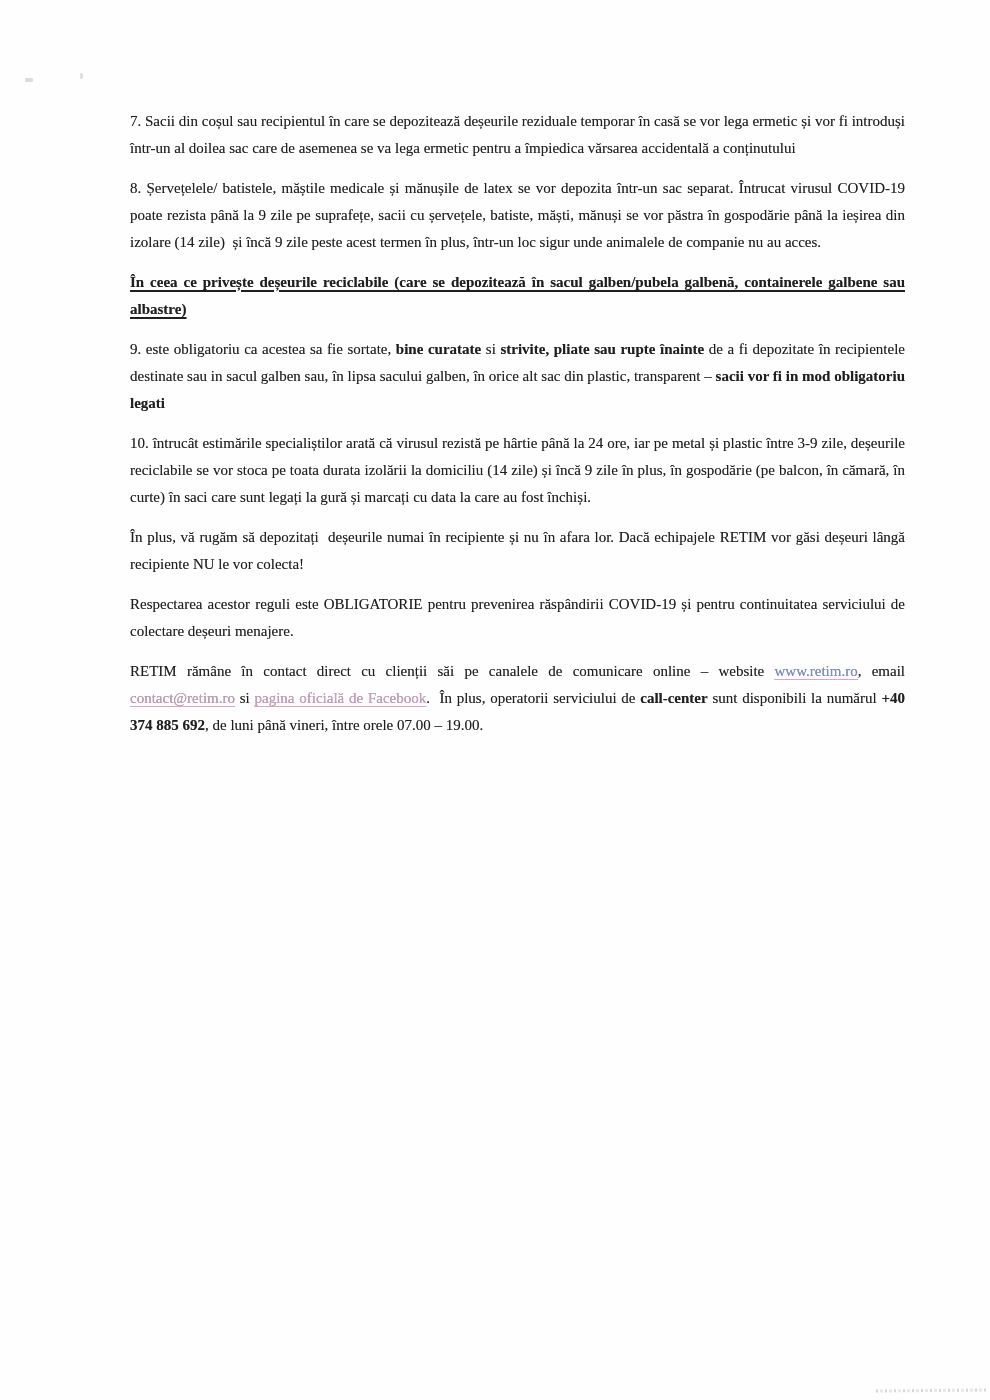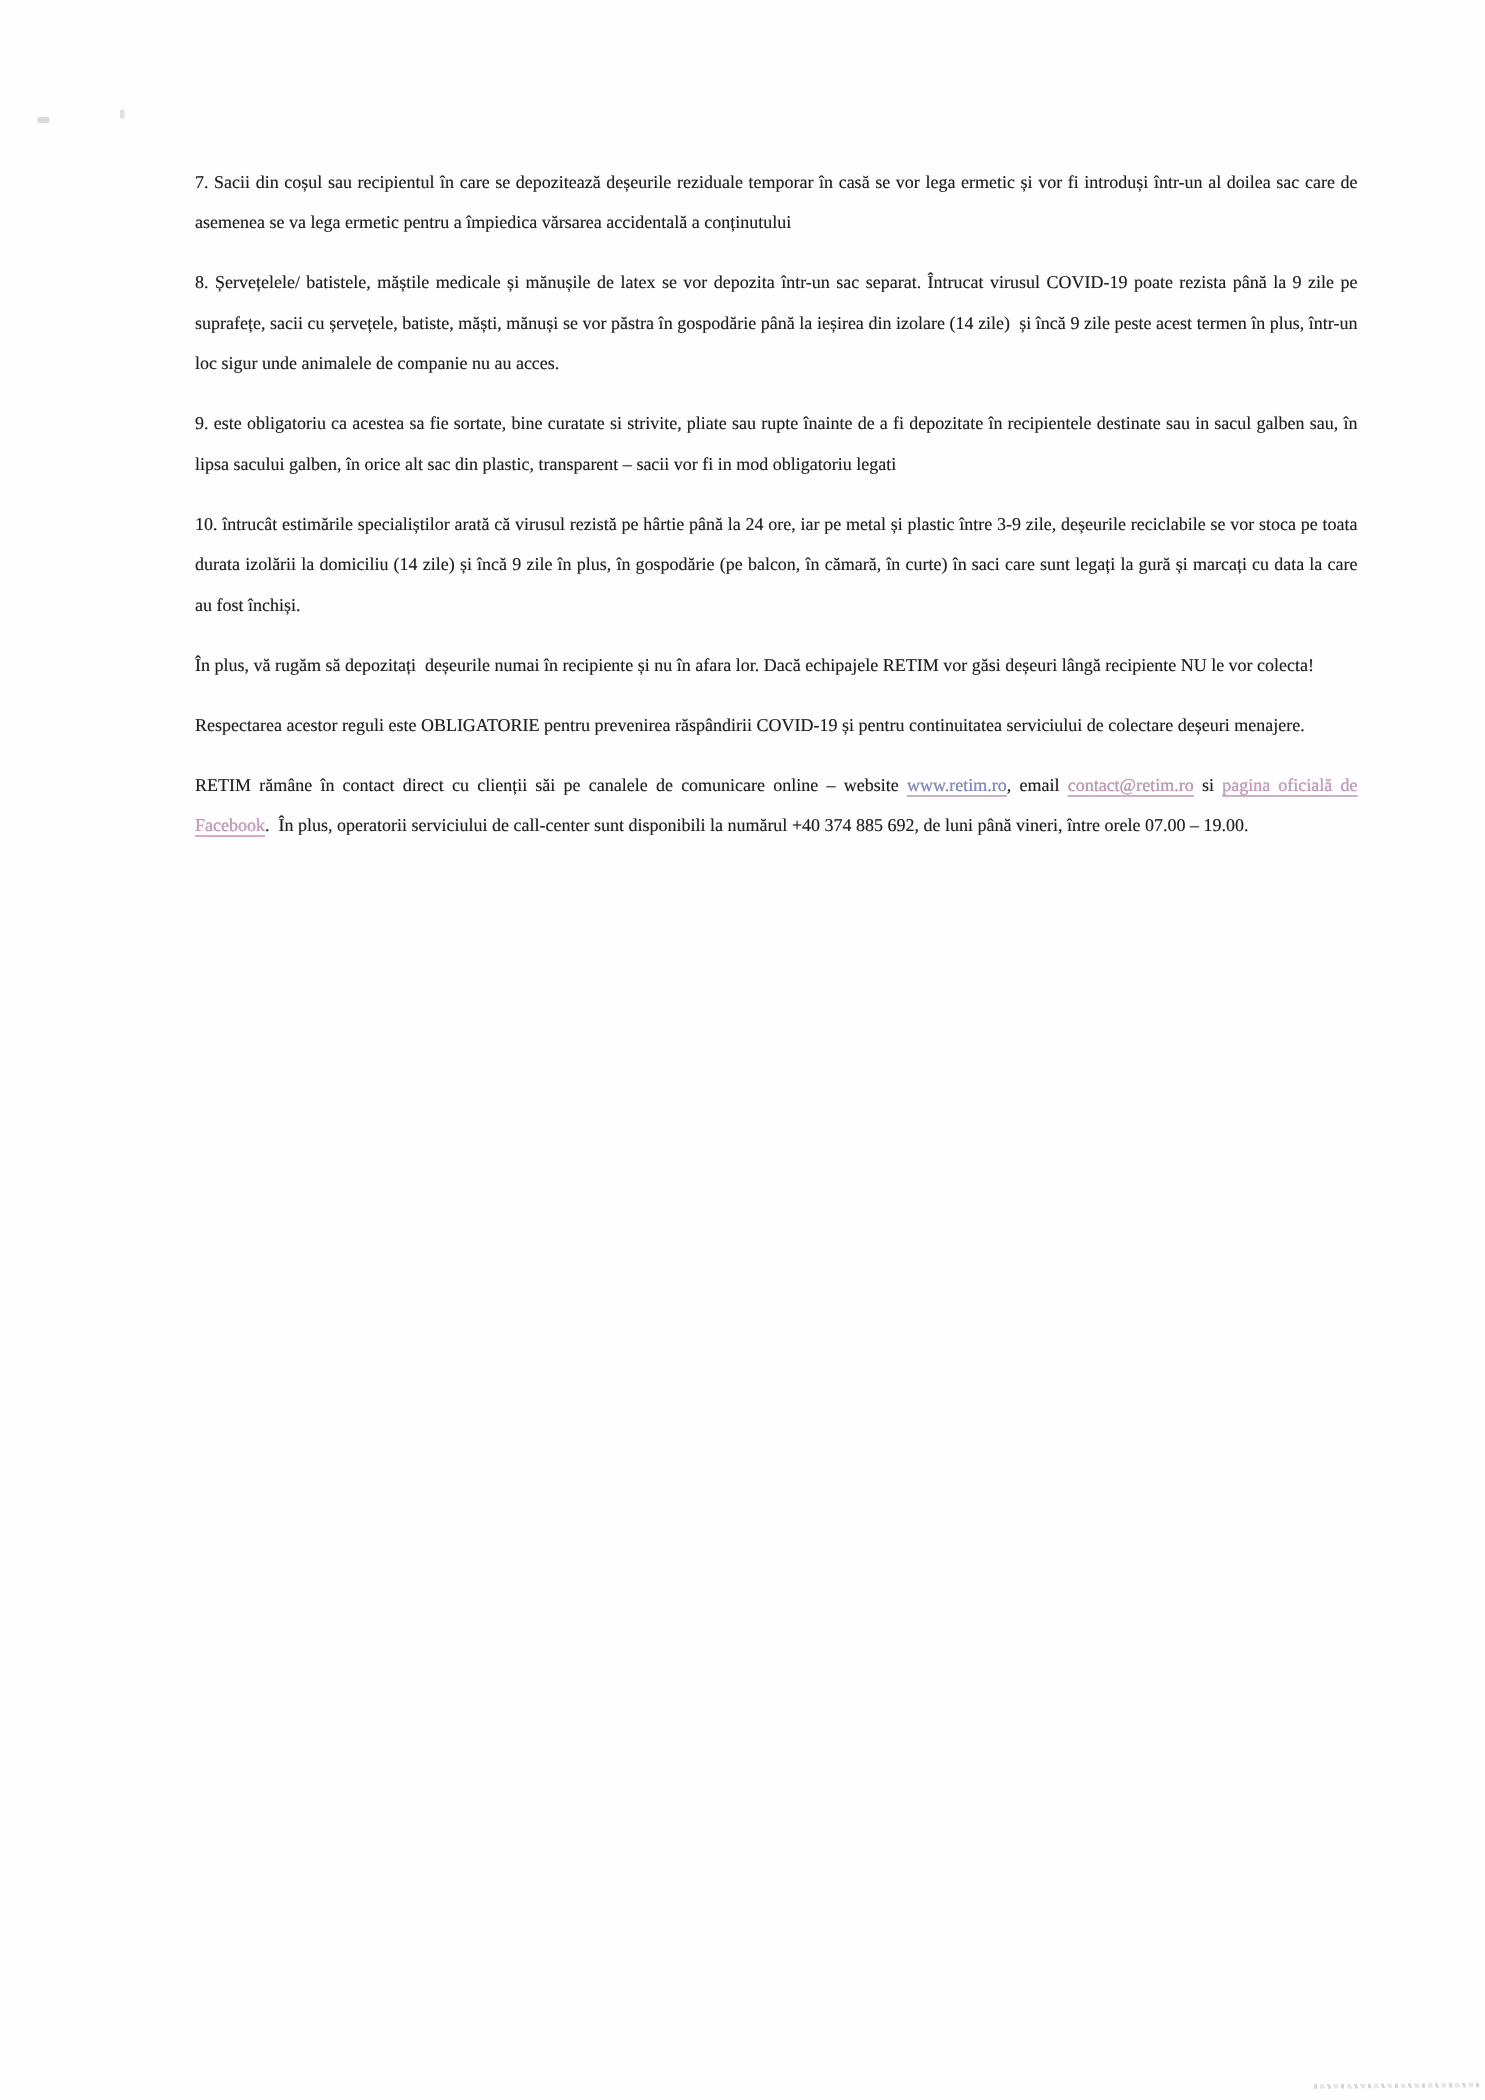--- a/index.html
+++ b/index.html
@@ -16,27 +16,27 @@
     color: #1f1f1f;
   }
   .content {
     position: absolute;
     left: 130px;
     top: 108px;
     width: 775px;
   }
   .para {
     margin: 0 0 13px 0;
-    font-size: 12px;
+    font-size: 15px;
     line-height: 27px;
     text-align: justify;
     text-shadow: 0 0 0.5px rgba(20,20,20,0.45);
   }
   .run-n { font-weight: normal; }
-  .run-b { font-weight: normal; }
+  .run-b { font-weight: bold; }
   .run-bu {
     font-weight: bold;
     text-decoration: underline;
     text-decoration-thickness: 1.6px;
     text-underline-offset: 3px;
   }
   .heading .run-bu {
     text-decoration-thickness: 1.8px;
   }
   a.run-link {
@@ -74,20 +74,21 @@
 </style>
 </head>
 <body>
 
 <div class="page">
   <div class="speck speck-1"></div>
   <div class="speck speck-2"></div>
   <div class="content" id="doc-content">
       <p class="para"><span class="run-n">7. Sacii din coșul sau recipientul în care se depozitează deșeurile reziduale temporar în casă se vor lega ermetic și vor fi introduși într-un al doilea sac care de asemenea se va lega ermetic pentru a împiedica vărsarea accidentală a conținutului</span></p>
       <p class="para"><span class="run-n">8. Șervețelele/ batistele, măștile medicale și mănușile de latex se vor depozita într-un sac separat. Întrucat virusul COVID-19 poate rezista până la 9 zile pe suprafețe, sacii cu șervețele, batiste, măști, mănuși se vor păstra în gospodărie până la ieșirea din izolare (14 zile) &nbsp;și încă 9 zile peste acest termen în plus, într-un loc sigur unde animalele de companie nu au acces.</span></p>
+      <p class="para heading"><span class="run-bu">În ceea ce privește deșeurile reciclabile (care se depozitează în sacul galben/pubela galbenă, containerele galbene sau albastre)</span></p>
       <p class="para"><span class="run-n">9. este obligatoriu ca acestea sa fie sortate, </span><span class="run-b">bine curatate</span><span class="run-n"> si </span><span class="run-b">strivite, pliate sau rupte înainte</span><span class="run-n"> de a fi depozitate în recipientele destinate sau in sacul galben sau, în lipsa sacului galben, în orice alt sac din plastic, transparent – </span><span class="run-b">sacii vor fi in mod obligatoriu legati</span></p>
       <p class="para"><span class="run-n">10. întrucât estimările specialiștilor arată că virusul rezistă pe hârtie până la 24 ore, iar pe metal și plastic între 3-9 zile, deșeurile reciclabile se vor stoca pe toata durata izolării la domiciliu (14 zile) și încă 9 zile în plus, în gospodărie (pe balcon, în cămară, în curte) în saci care sunt legați la gură și marcați cu data la care au fost închiși.</span></p>
       <p class="para"><span class="run-n">În plus, vă rugăm să depozitați &nbsp;deșeurile numai în recipiente și nu în afara lor. Dacă echipajele RETIM vor găsi deșeuri lângă recipiente NU le vor colecta!</span></p>
       <p class="para"><span class="run-n">Respectarea acestor reguli este OBLIGATORIE pentru prevenirea răspândirii COVID-19 și pentru continuitatea serviciului de colectare deșeuri menajere.</span></p>
       <p class="para"><span class="run-n">RETIM rămâne în contact direct cu clienții săi pe canalele de comunicare online – website </span><a class="run-link" href="#" style="color: rgb(127, 140, 197);">www.retim.ro</a><span class="run-n">, email </span><a class="run-link" href="#" style="color: rgb(197, 154, 184);">contact@retim.ro</a><span class="run-n"> si </span><a class="run-link" href="#" style="color: rgb(203, 156, 196);">pagina oficială de Facebook</a><span class="run-n">. &nbsp;În plus, operatorii serviciului de </span><span class="run-b">call-center</span><span class="run-n"> sunt disponibili la numărul </span><span class="run-b">+40 374 885 692</span><span class="run-n">, de luni până vineri, între orele 07.00 – 19.00.</span></p>
     </div>
   <div class="artifact-line"></div>
 </div>
 
 </body></html>

